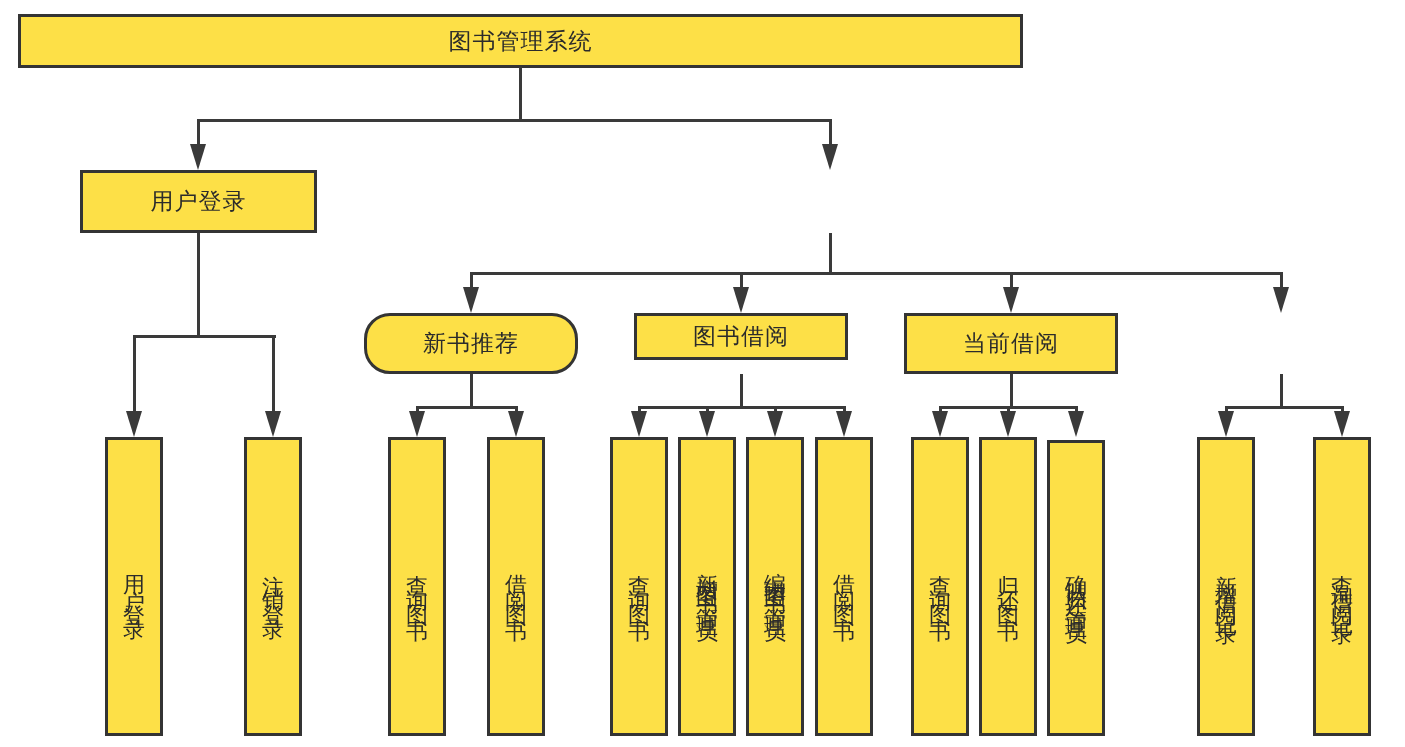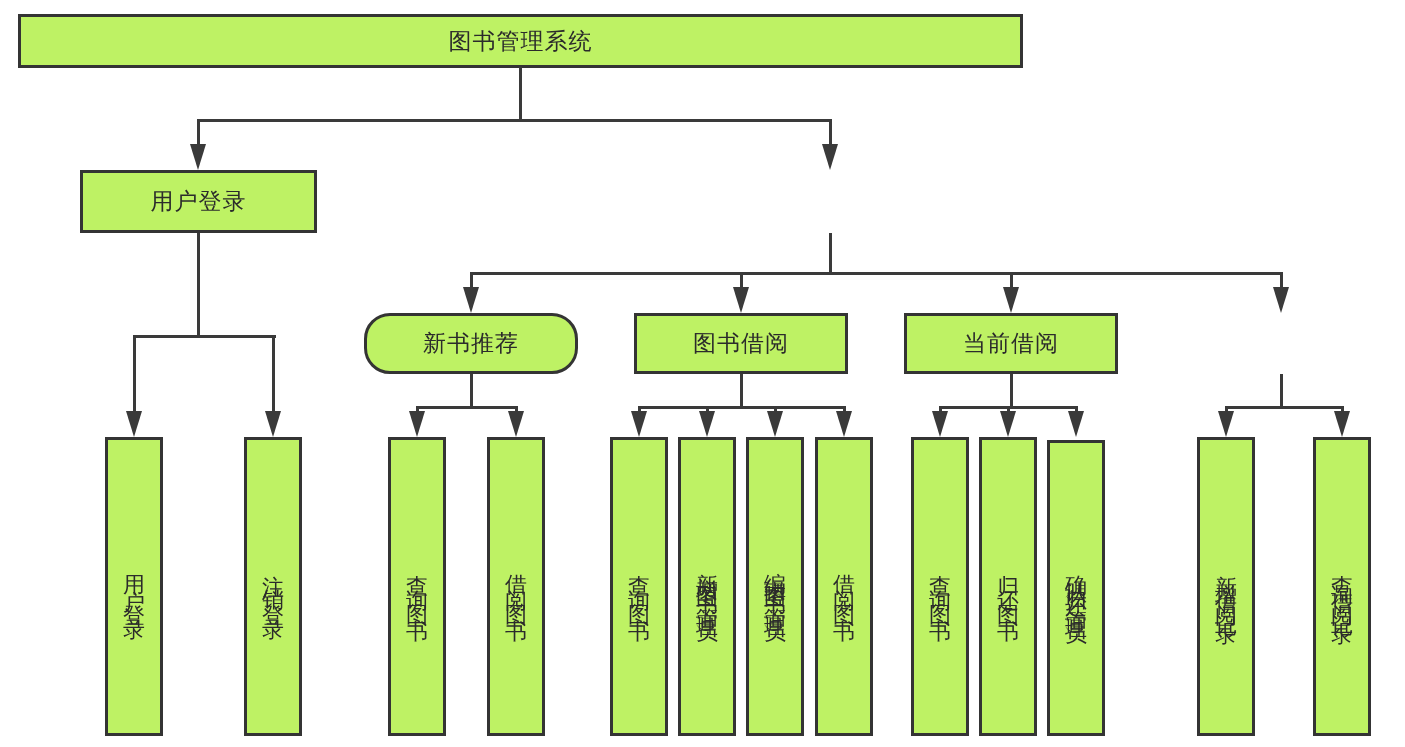--- a/index.html
+++ b/index.html
@@ -1,21 +1,21 @@
 <!DOCTYPE html>
 <html><head>
 <meta charset="utf-8">
 <style>
   html,body{margin:0;padding:0;background:#ffffff;}
   #stage{
     position:relative;width:1405px;height:747px;background:#ffffff;overflow:hidden;
     font-family:"DejaVu Sans","Liberation Sans",sans-serif;
   }
   .box{
-    position:absolute;box-sizing:border-box;background:#bef264;
+    position:absolute;box-sizing:border-box;background:#fde047;
     border:3px solid #343434;display:flex;align-items:center;justify-content:center;
     color:#2b2b2b;
   }
   .hbox span{font-size:23px;letter-spacing:1px;white-space:nowrap;}
   .vbox{align-items:center;justify-content:center;}
   .vtext{
     writing-mode:vertical-rl;text-orientation:mixed;
     font-size:22px;letter-spacing:15px;line-height:1;white-space:nowrap;
   }
   .vtext.mid{letter-spacing:10px;}
@@ -66,21 +66,21 @@
   <div class="vline" style="left:740px;top:272px;height:20px;"></div>
   <div class="arrow" style="left:733px;top:287px;"></div>
   <div class="vline" style="left:1010px;top:272px;height:20px;"></div>
   <div class="arrow" style="left:1003px;top:287px;"></div>
   <div class="vline" style="left:1280px;top:272px;height:20px;"></div>
   <div class="arrow" style="left:1273px;top:287px;"></div>
 
   <div class="box hbox" style="left:364px;top:313px;width:214px;height:61px;border-radius:26px;">
     <span>新书推荐</span>
   </div>
-  <div class="box hbox" style="left:634px;top:313px;width:214px;height:61px;">
+  <div class="box hbox" style="left:634px;top:313px;width:214px;height:47px;">
     <span>图书借阅</span>
   </div>
   <div class="box hbox" style="left:904px;top:313px;width:214px;height:61px;">
     <span>当前借阅</span>
   </div>
 
   <div class="vline" style="left:470px;top:374px;height:35px;"></div>
   <div class="hline" style="left:416px;top:406px;width:102px;"></div>
   <div class="vline" style="left:416px;top:406px;height:12px;"></div>
   <div class="arrow" style="left:409px;top:411px;"></div>

